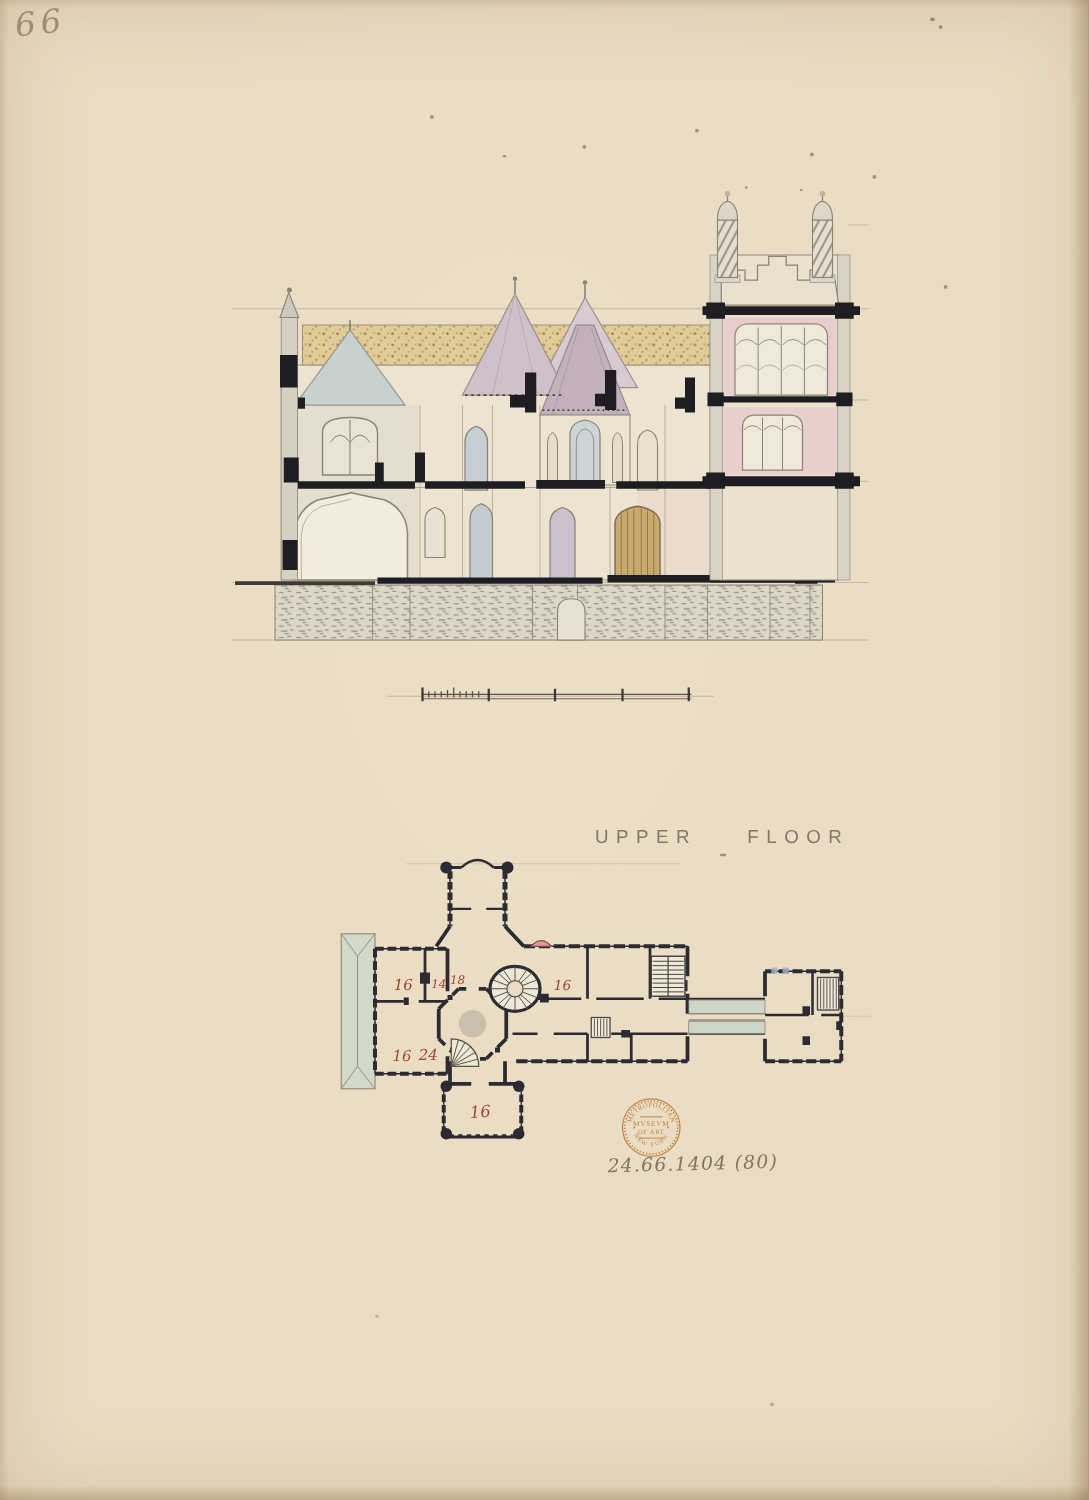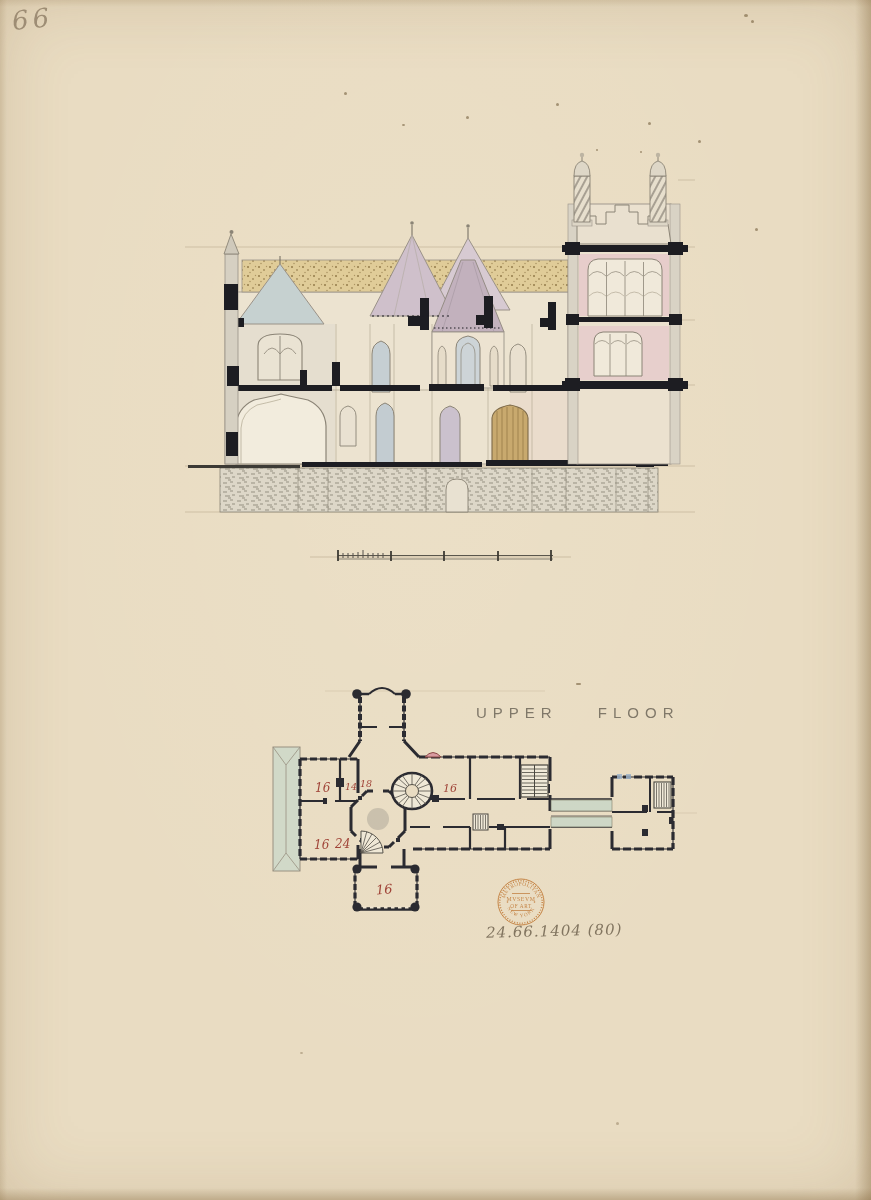--- a/index.html
+++ b/index.html
@@ -17,21 +17,21 @@
   .edge.left{top:0;left:0;width:7px;height:100%;background:linear-gradient(270deg,rgba(0,0,0,0),rgba(110,80,35,.14));}
   .edge.top{top:0;left:0;width:100%;height:7px;background:linear-gradient(0deg,rgba(0,0,0,0),rgba(110,80,35,.12));}
 
   .folio{
     position:absolute;left:12px;top:4px;
     font-family:"DejaVu Serif", serif;font-style:italic;
     font-size:26px;letter-spacing:4px;color:#93826a;opacity:.85;
     transform:rotate(-6deg);
   }
   .plan-title{
-    position:absolute;left:476px;top:704px;
+    position:absolute;left:476px;top:661px;
     font-size:15px;letter-spacing:6px;word-spacing:30px;
     color:#6e675a;opacity:.85;
   }
   .accession{
     position:absolute;left:486px;top:922px;
     font-family:"DejaVu Serif", serif;font-style:italic;
     font-size:15px;letter-spacing:1px;color:#827560;
     transform:rotate(-1.5deg);white-space:nowrap;
   }
   .abs{position:absolute;}

